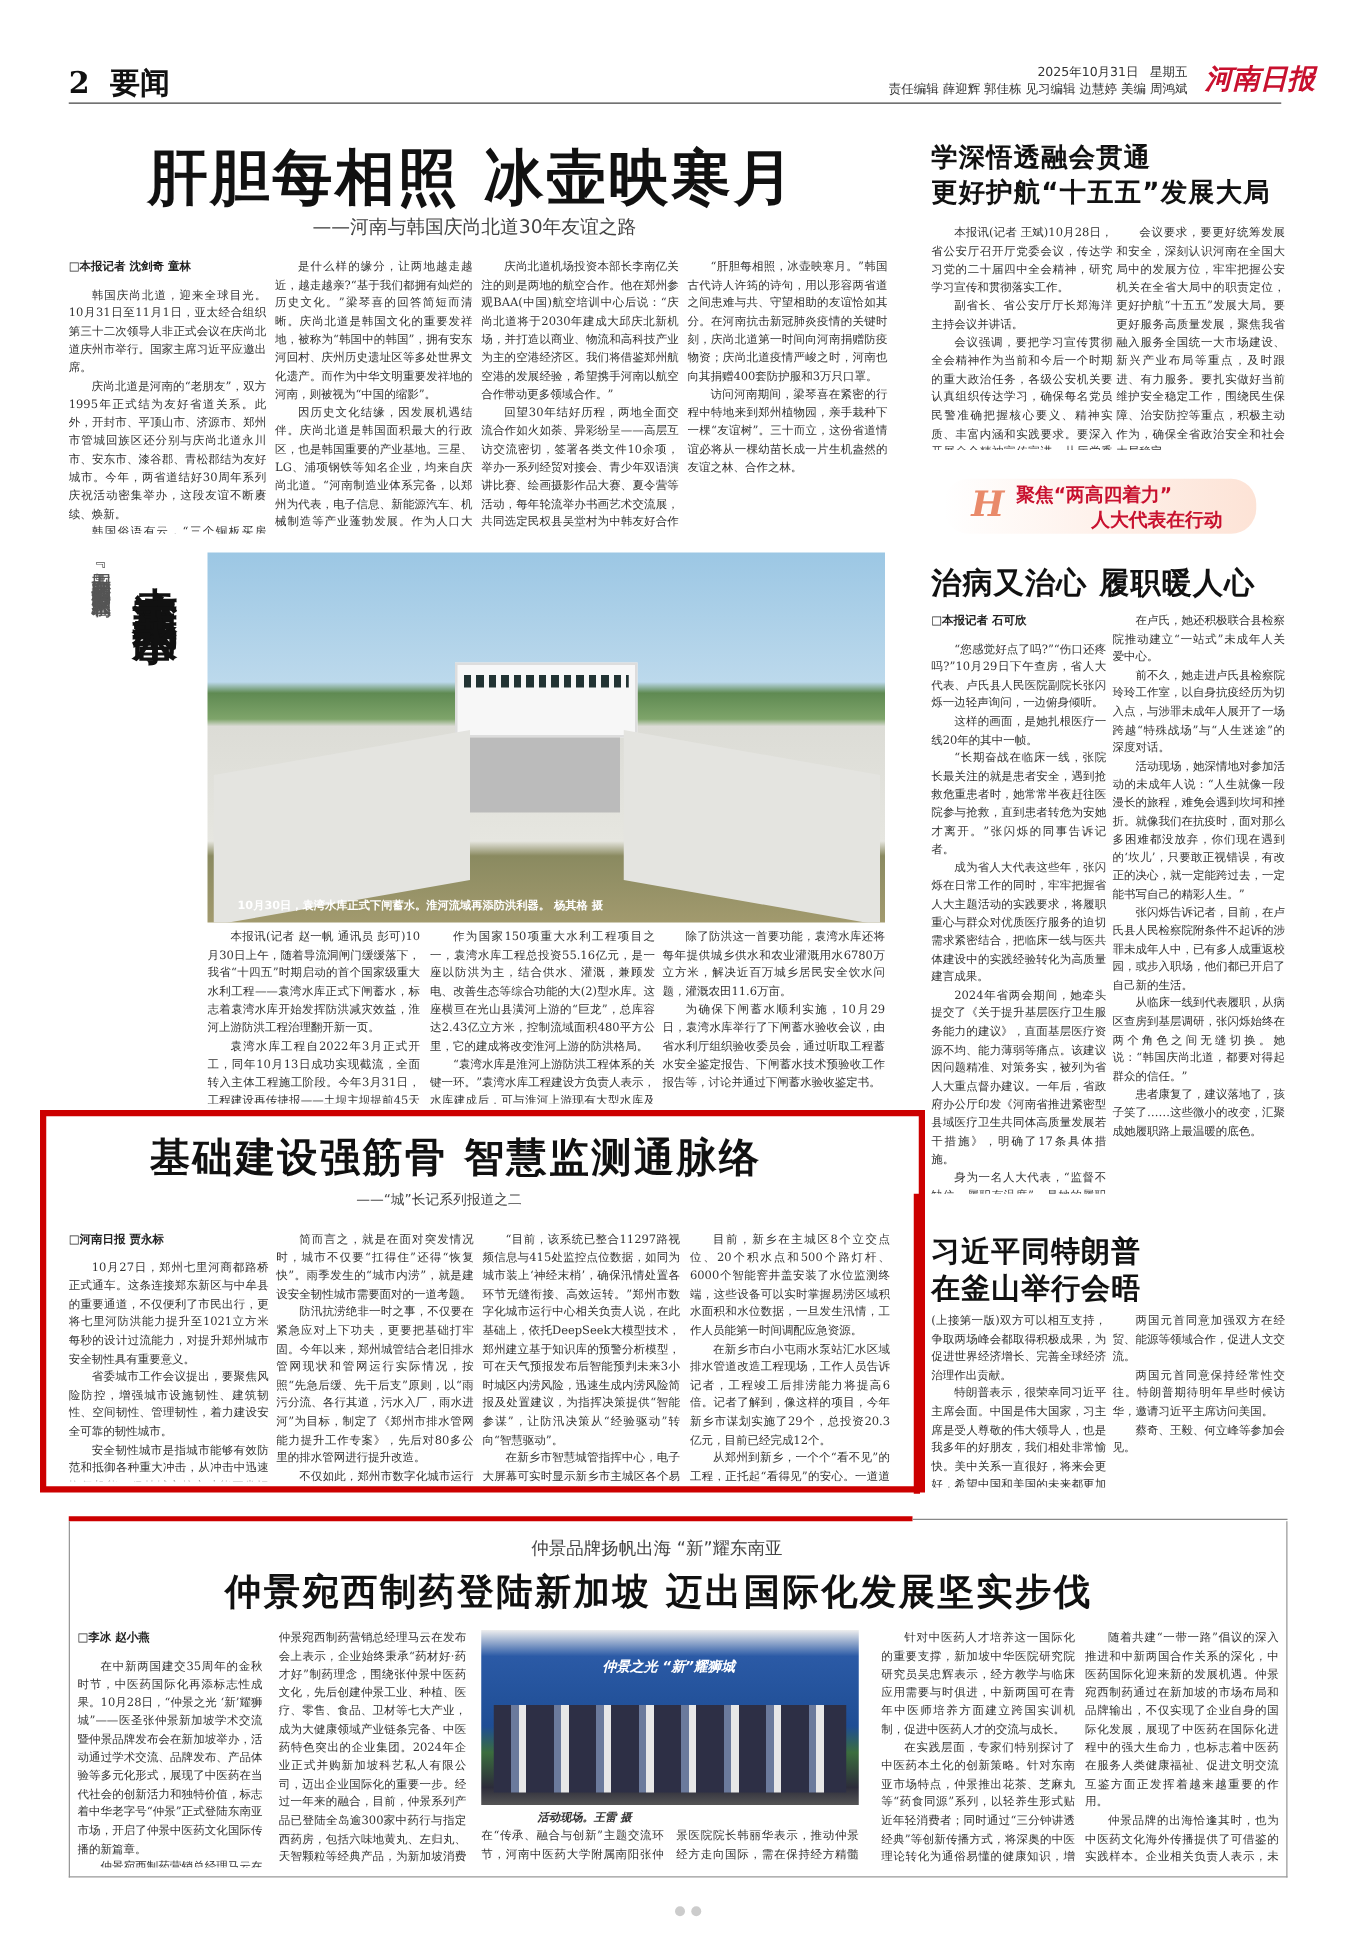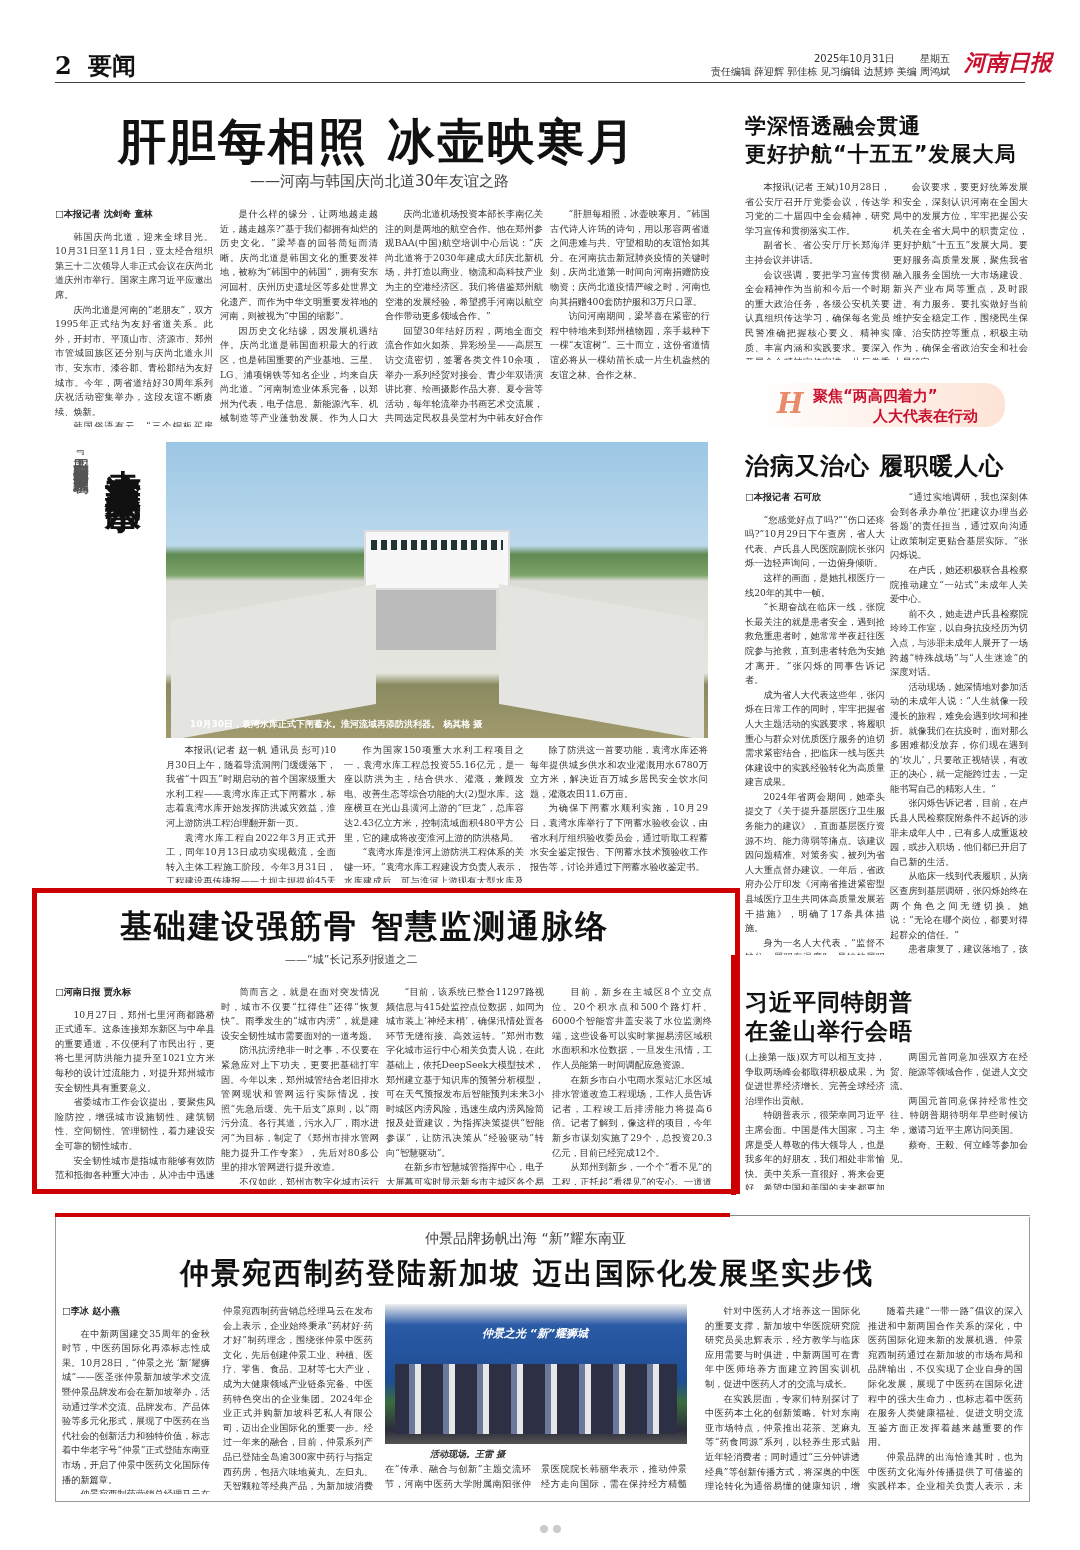--- a/index.html
+++ b/index.html
@@ -26,21 +26,21 @@
 .photo2{background:linear-gradient(#eee 0%,#2b5aa6 15%,#1e4d94 55%,#3b6d3e 70%,#2c2c3a 90%,#555 100%)}
 </style>
 </head>
 <body>
 
 <div class="abs hdr-page">
   <span>2</span>
   <span style="margin-left:8px">要闻</span>
 </div>
 <div class="abs hdr-meta">
-  <div><span>2025年10月31日</span> <span style="margin-left:22px">星期五</span></div>
+  <div><span>2025年10月31日</span> <span style="margin-left:6px">星期五</span></div>
   <div>责任编辑 薛迎辉 郭佳栋 见习编辑 边慧婷 美编 周鸿斌</div>
 </div>
 <div class="abs hdr-logo">河南日报</div>
 <div class="abs rule" style="left:55px;top:82px;width:970px"></div>
 
 <div class="abs headline" style="left:118px;top:110px;font-size:48px">肝胆每相照 冰壶映寒月</div>
 <div class="abs sub" style="left:250px;top:172px;font-size:15px">——河南与韩国庆尚北道30年友谊之路</div>
 
 <div class="abs col" style="left:55px;top:207px;width:158px;height:220px">
   <p class="by">□本报记者 沈剑奇 童林</p>
@@ -110,26 +110,25 @@
   <p class="by">□本报记者 石可欣</p>
   <p>“您感觉好点了吗?”“伤口还疼吗?”10月29日下午查房，省人大代表、卢氏县人民医院副院长张闪烁一边轻声询问，一边俯身倾听。</p>
   <p>这样的画面，是她扎根医疗一线20年的其中一帧。</p>
   <p>“长期奋战在临床一线，张院长最关注的就是患者安全，遇到抢救危重患者时，她常常半夜赶往医院参与抢救，直到患者转危为安她才离开。”张闪烁的同事告诉记者。</p>
   <p>成为省人大代表这些年，张闪烁在日常工作的同时，牢牢把握省人大主题活动的实践要求，将履职重心与群众对优质医疗服务的迫切需求紧密结合，把临床一线与医共体建设中的实践经验转化为高质量建言成果。</p>
   <p>2024年省两会期间，她牵头提交了《关于提升基层医疗卫生服务能力的建议》，直面基层医疗资源不均、能力薄弱等痛点。该建议因问题精准、对策务实，被列为省人大重点督办建议。一年后，省政府办公厅印发《河南省推进紧密型县域医疗卫生共同体高质量发展若干措施》，明确了17条具体措施。</p>
   <p>身为一名人大代表，“监督不缺位，履职有温度”，是她的履职信条。</p>
 
 </div>
 <div class="abs col" style="left:890px;top:490px;width:138px;height:465px">
-  <p>“通过实地调研，我也深刻体会到各承办单位‘把建议办理当必答题’的责任担当，通过双向沟通让政策制定更贴合基层实际。”张闪烁说。</p>
   <p>在卢氏，她还积极联合县检察院推动建立“一站式”未成年人关爱中心。</p>
   <p>前不久，她走进卢氏县检察院玲玲工作室，以自身抗疫经历为切入点，与涉罪未成年人展开了一场跨越“特殊战场”与“人生迷途”的深度对话。</p>
   <p>活动现场，她深情地对参加活动的未成年人说：“人生就像一段漫长的旅程，难免会遇到坎坷和挫折。就像我们在抗疫时，面对那么多困难都没放弃，你们现在遇到的‘坎儿’，只要敢正视错误，有改正的决心，就一定能跨过去，一定能书写自己的精彩人生。”</p>
   <p>张闪烁告诉记者，目前，在卢氏县人民检察院附条件不起诉的涉罪未成年人中，已有多人成重返校园，或步入职场，他们都已开启了自己新的生活。</p>
-  <p>从临床一线到代表履职，从病区查房到基层调研，张闪烁始终在两个角色之间无缝切换。她说：“无论在哪个岗位，都要对得起群众的信任。”</p>
+  <p>从临床一线到代表履职，从病区查房到基层调研，张闪烁始终在两个角色之间无缝切换。她说：“韩国庆尚北道，都要对得起群众的信任。”</p>
   <p>患者康复了，建议落地了，孩子笑了……这些微小的改变，汇聚成她履职路上最温暖的底色。</p>
 </div>
 
 <div class="abs redbox" style="left:32px;top:888px;width:708px;height:306px"></div>
 <div class="abs headline" style="left:120px;top:905px;font-size:32px">基础建设强筋骨 智慧监测通脉络</div>
 <div class="abs sub" style="left:285px;top:952px;font-size:11px">——“城”长记系列报道之二</div>
 <div class="abs col" style="left:55px;top:985px;width:160px;height:200px">
   <p class="by">□河南日报 贾永标</p>
   <p>10月27日，郑州七里河商都路桥正式通车。这条连接郑东新区与中牟县的重要通道，不仅便利了市民出行，更将七里河防洪能力提升至1021立方米每秒的设计过流能力，对提升郑州城市安全韧性具有重要意义。</p>
   <p>省委城市工作会议提出，要聚焦风险防控，增强城市设施韧性、建筑韧性、空间韧性、管理韧性，着力建设安全可靠的韧性城市。</p>

